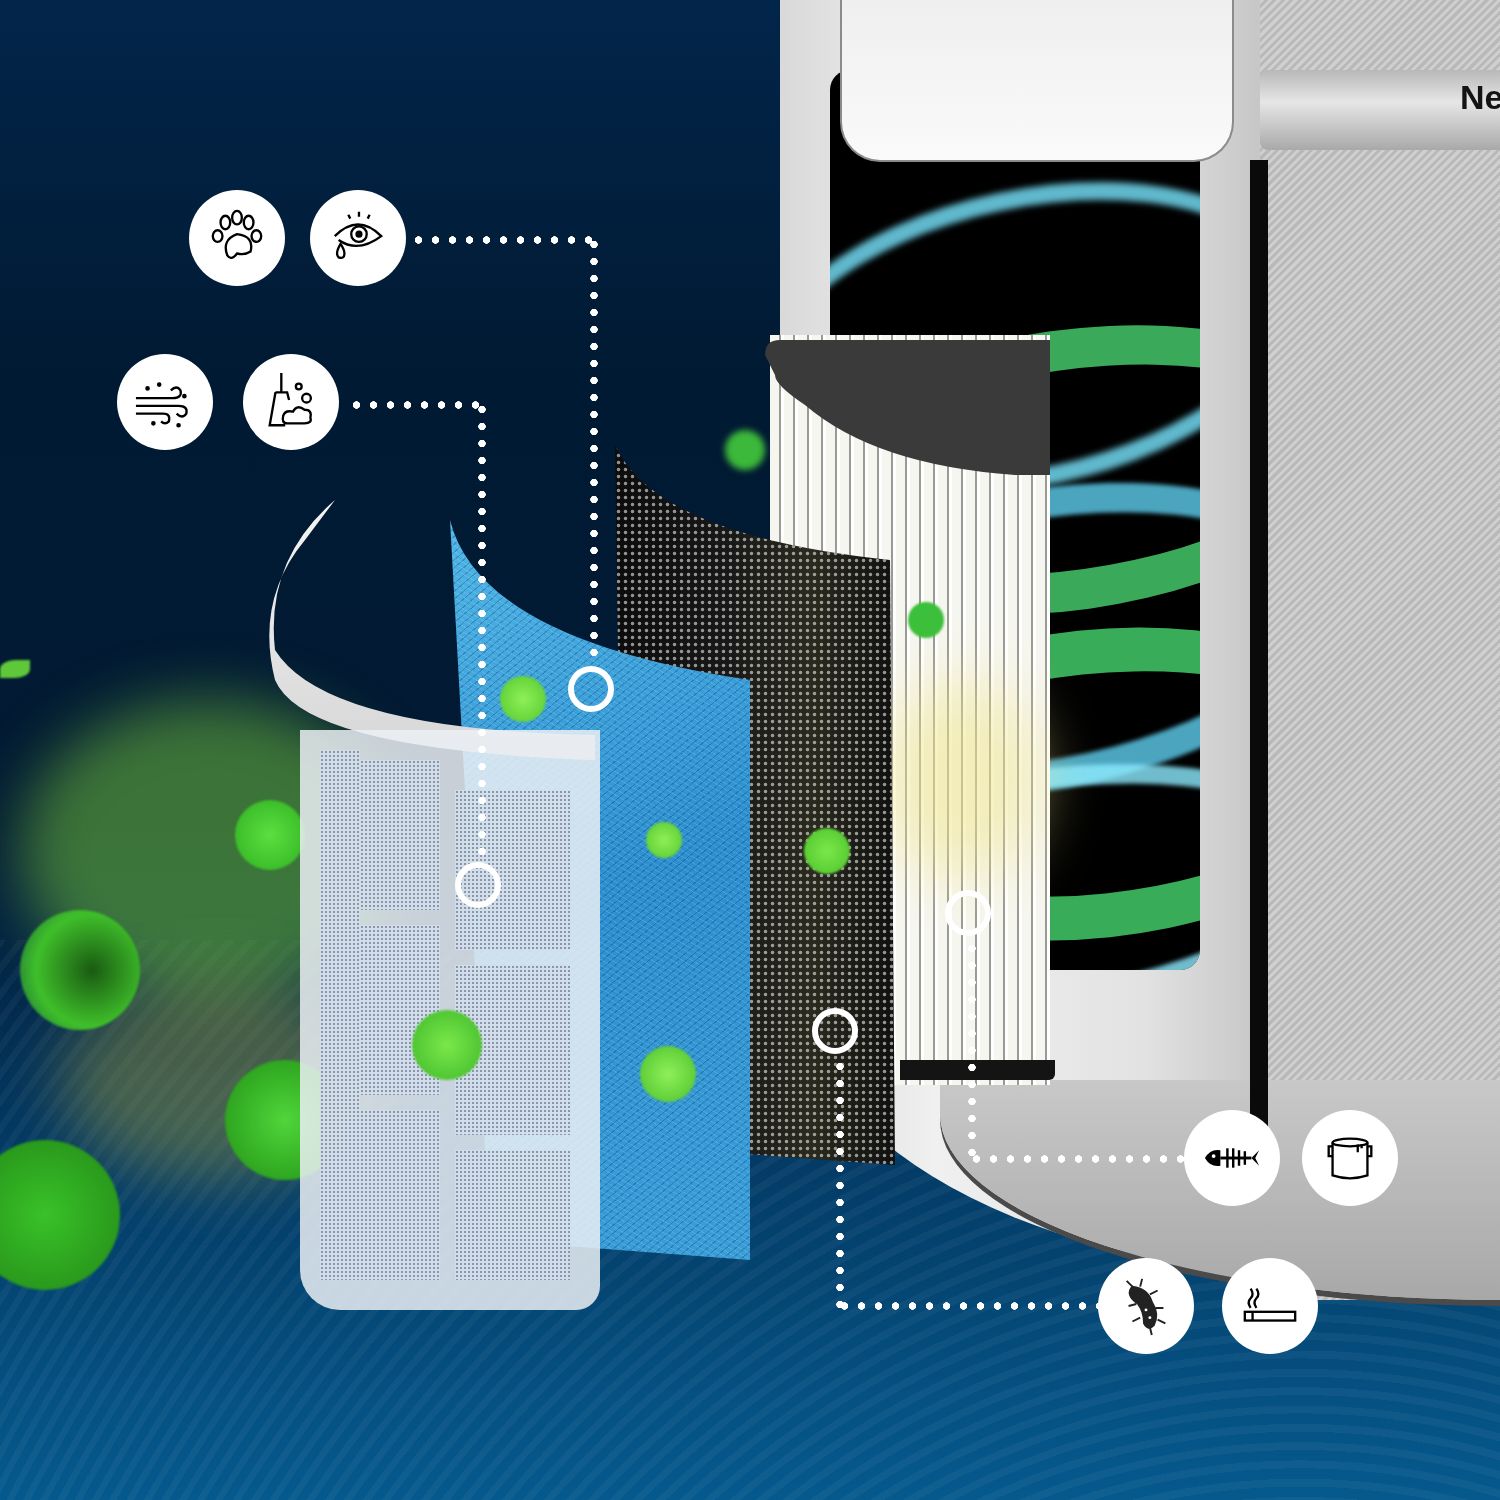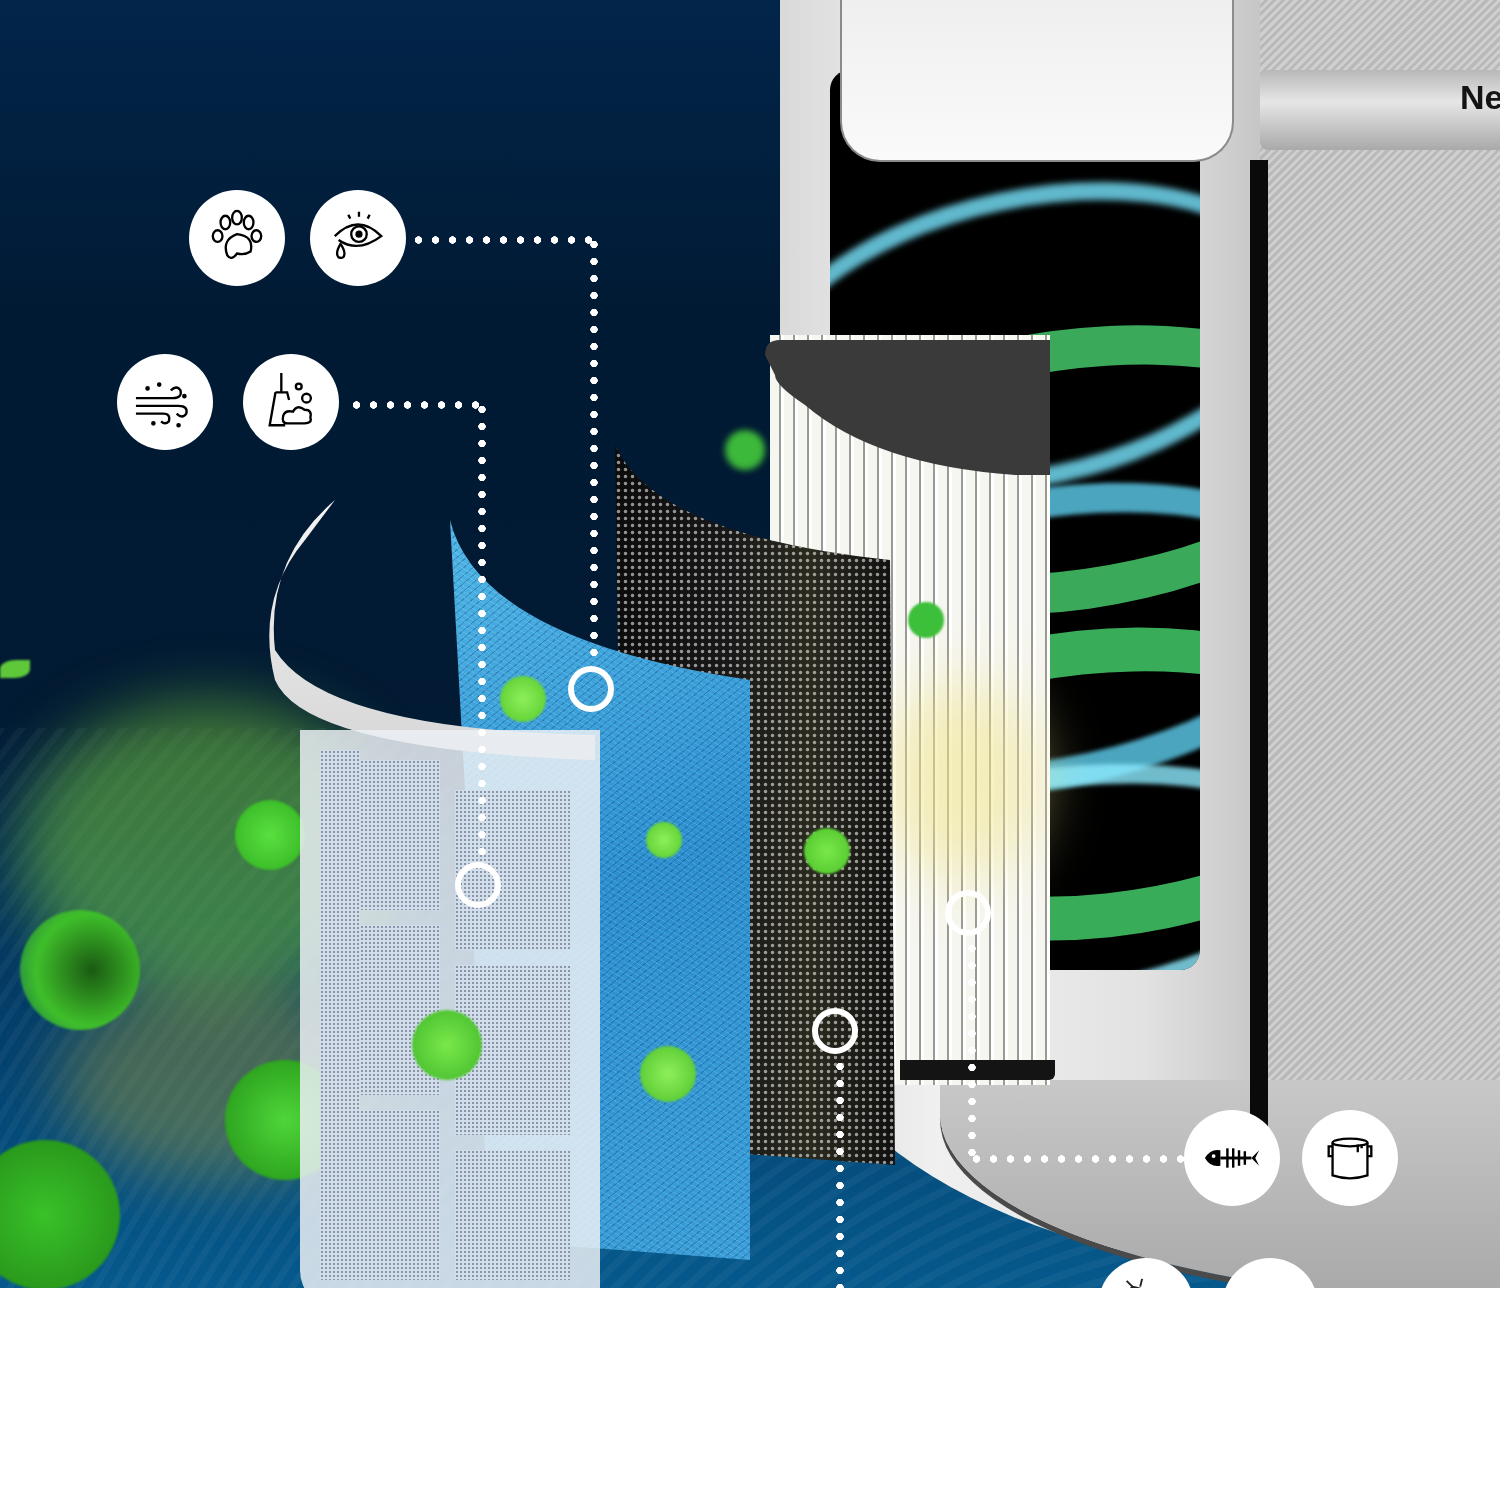--- a/index.html
+++ b/index.html
@@ -1,17 +1,17 @@
 <!DOCTYPE html>
 <html><head>
 <meta charset="utf-8">
 <style>
   html, body { margin:0; padding:0; }
   body { width:1500px; height:1500px; overflow:hidden; font-family:"Liberation Sans", sans-serif; }
-  .scene { position:relative; width:1500px; height:1288px; overflow:hidden;
+  .scene { position:relative; width:1500px; height:1500px; overflow:hidden;
     background: linear-gradient(180deg, #02254a 0%, #011a33 25%, #021a33 55%, #03325a 75%, #05507f 100%); }
   .floor { position:absolute; left:0; right:0; bottom:0; height:560px;
     background:
       radial-gradient(ellipse 900px 260px at 1100px 1480px, rgba(10,110,170,0.55), transparent 70%),
       repeating-radial-gradient(ellipse at 1300px 1700px, rgba(255,255,255,0.04) 0 6px, transparent 6px 14px),
       linear-gradient(180deg, transparent 0%, rgba(4,80,130,0.35) 60%, rgba(6,95,150,0.6) 100%); }
   .abs { position:absolute; }
 
   
   .body-right { left:1260px; top:0; width:240px; height:1300px;

